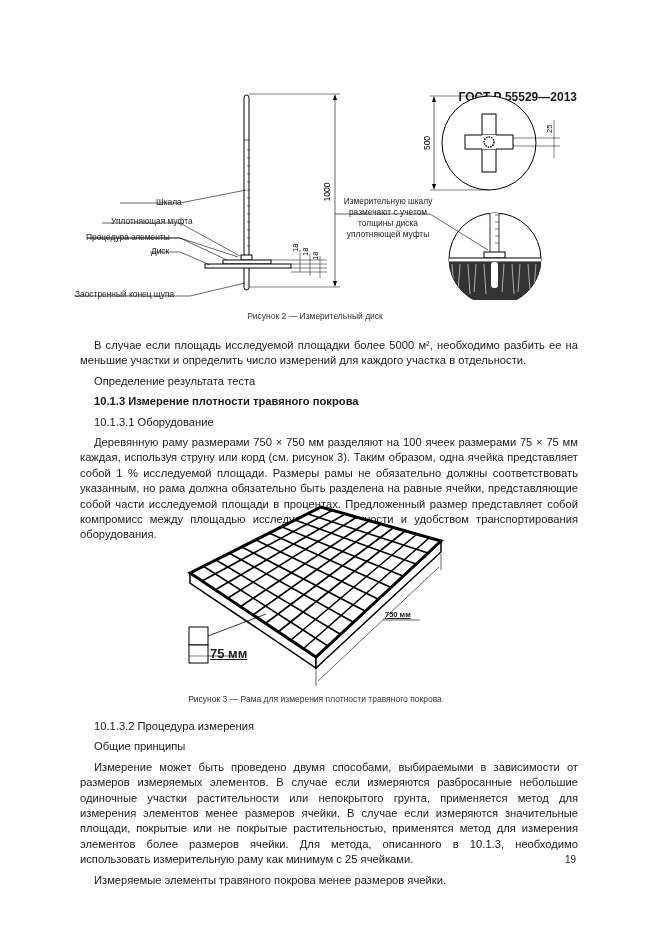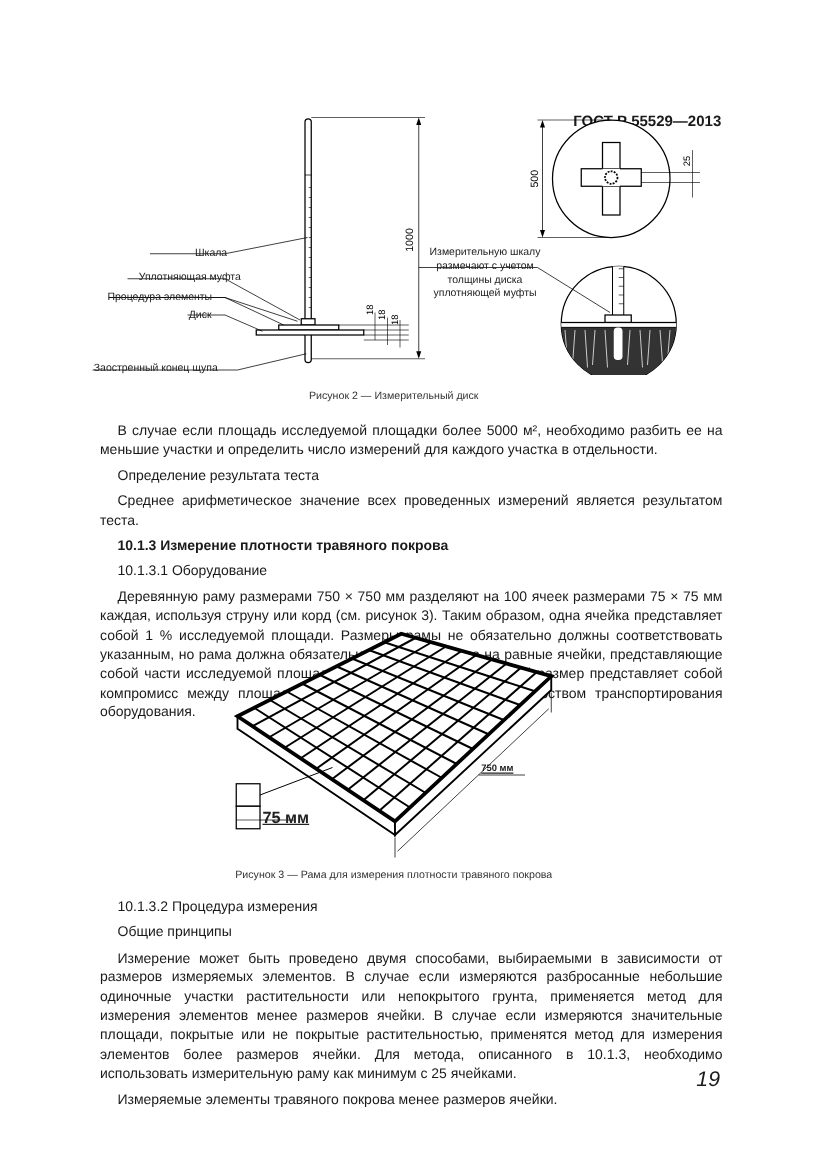--- a/index.html
+++ b/index.html
@@ -6,21 +6,21 @@
   body { width: 661px; height: 936px; position: relative; overflow: hidden;
          font-family: "Liberation Sans", sans-serif; color: #1a1a1a; }
   .header { position: absolute; top: 66px; right: 84px; font-weight: bold; font-size: 12px; margin-top: 24px; }
   .fig { position: absolute; }
   .caption { position: absolute; left: 0; width: 630px; text-align: center; font-size: 8.5px; color: #333; }
   .text { position: absolute; left: 75px; width: 508px; font-size: 11.2px; line-height: 15.4px; }
   .text p { margin: 5px; text-align: justify; }
   .ind { text-indent: 14px; }
   .bold { font-weight: bold; text-align: center; }
   .lbl { position: absolute; font-size: 8.4px; white-space: nowrap; color: #222; }
-  .pagenum { position: absolute; top: 854px; right: 85px; font-size: 17px; font-style: italic; }
+  .pagenum { position: absolute; top: 854px; right: 85px; font-size: 10px; }
   svg text { font-family: "Liberation Sans", sans-serif; }
 </style>
 </head>
 <body>
 
 <div class="header">ГОСТ Р 55529—2013</div>
 
 <svg class="fig" style="left:60px;top:80px" width="560" height="220" viewBox="60 80 560 220">
 
   <rect x="244" y="95" width="5" height="195" rx="2.5" fill="#fff" stroke="#000" stroke-width="1"></rect>
@@ -138,21 +138,20 @@
   <div>размечают с учетом</div>
   <div>толщины диска</div>
   <div>уплотняющей муфты</div>
 </div>
 
 <div class="caption" style="top:311px">Рисунок 2 — Измерительный диск</div>
 
 <div class="text" style="top:333px">
   <p class="ind">В случае если площадь исследуемой площадки более 5000 м², необходимо разбить ее на меньшие участки и определить число измерений для каждого участка в отдельности.</p>
   <p class="ind">Определение результата теста</p>
-  <p class="ind">Среднее арифметическое значение всех проведенных измерений является результатом теста.</p>
   <p class="ind bold">10.1.3  Измерение плотности травяного покрова</p>
   <p class="ind">10.1.3.1  Оборудование</p>
   <p class="ind">Деревянную раму размерами 750 × 750 мм разделяют на 100 ячеек размерами 75 × 75 мм каждая, используя струну или корд (см. рисунок 3). Таким образом, одна ячейка представляет собой 1 % исследуемой площади. Размеры рамы не обязательно должны соответствовать указанным, но рама должна обязательно быть разделена на равные ячейки, представляющие собой части исследуемой площади в процентах. Предложенный размер представляет собой компромисс между площадью исследуемой поверхности и удобством транспортирования оборудования.</p>
 </div>
 
 <svg class="fig" style="left:170px;top:500px" width="300" height="190" viewBox="170 500 300 190">
   <defs>
     <clipPath id="fr">
         <polygon points="190,573 321,507 441,541 316,657"></polygon>
       </clipPath>

